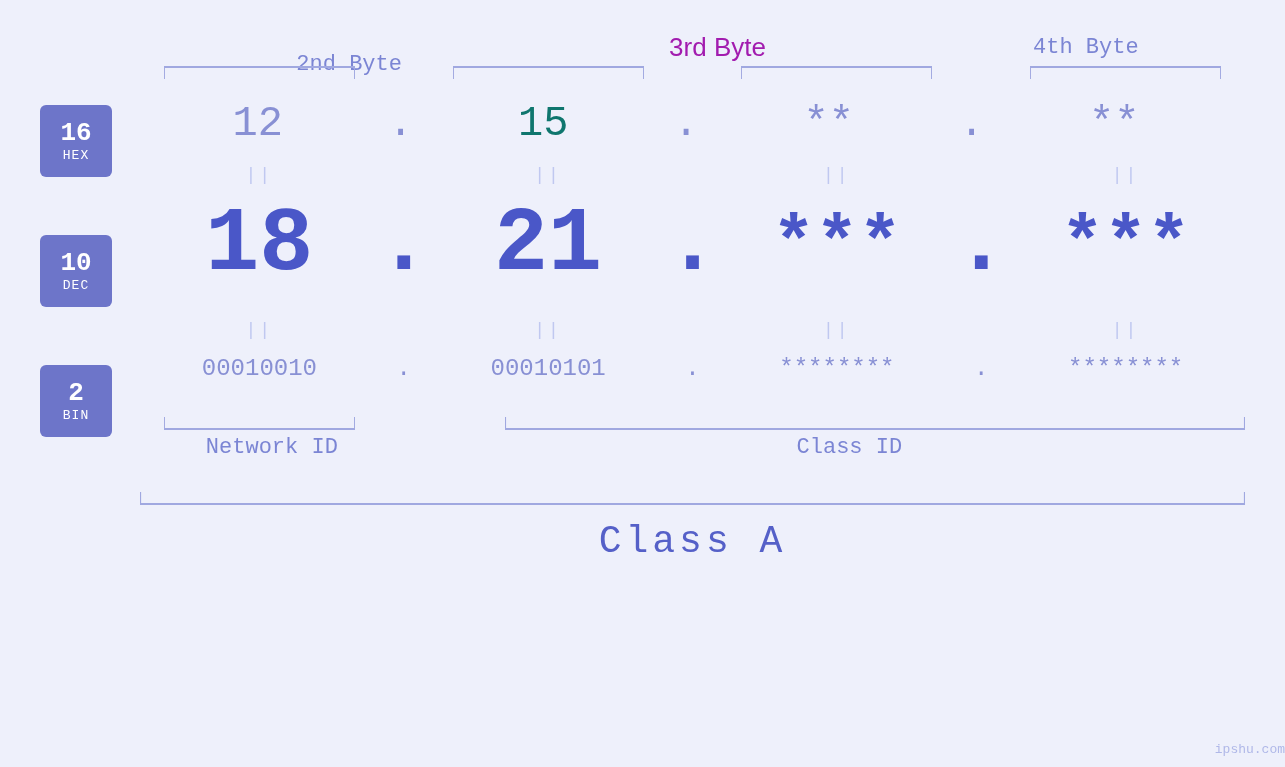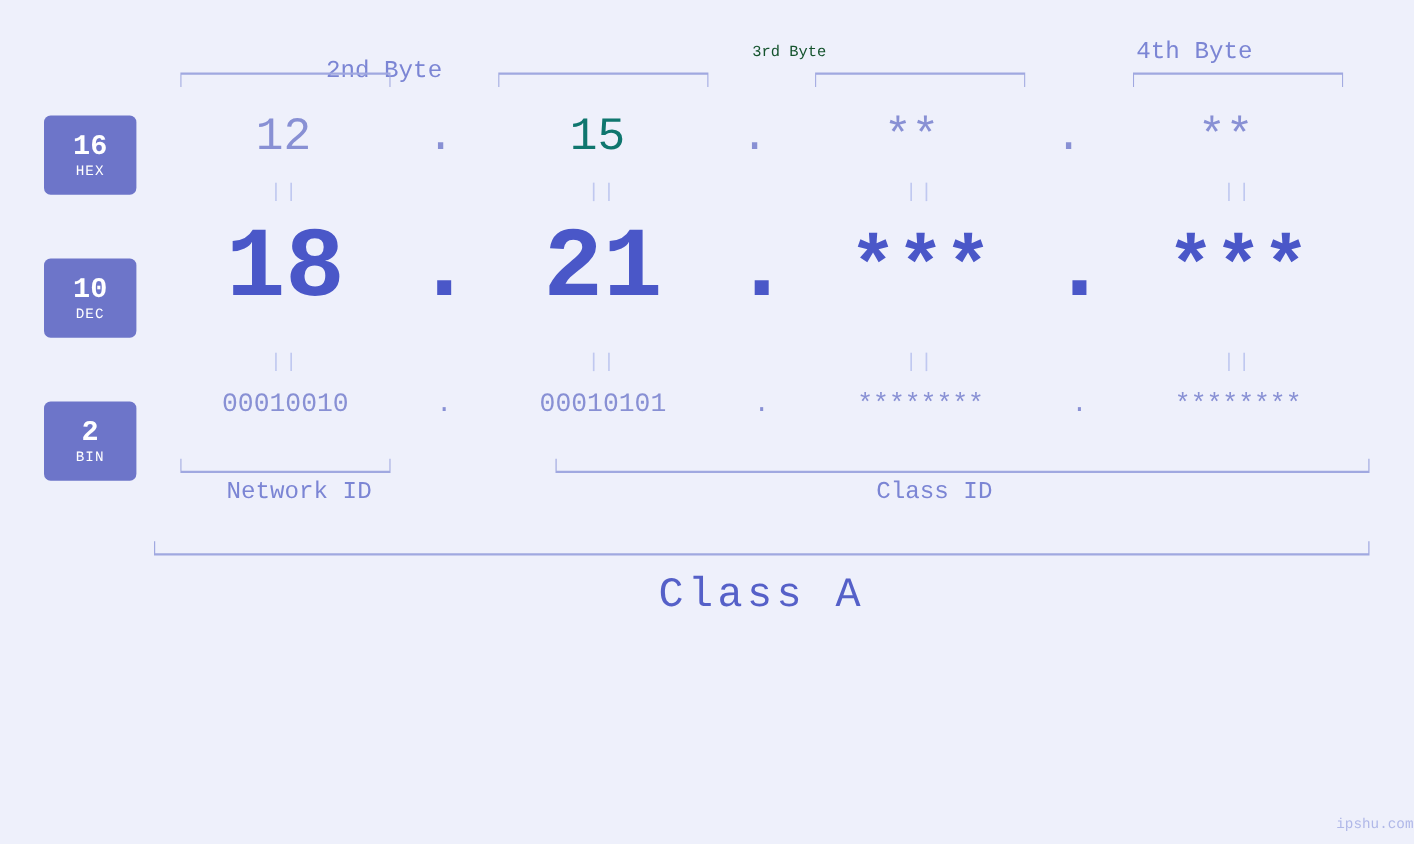--- a/index.html
+++ b/index.html
@@ -7,21 +7,21 @@
     body {
       width: 1285px;
       height: 767px;
       background: #eef0fb;
       font-family: 'Courier New', Courier, monospace;
       overflow: hidden;
       position: relative;
     }
 
     .badge {
-      width: 84px;
+      width: 72px;
       height: 72px;
       background: #6d75c9;
       border-radius: 6px;
       display: flex;
       flex-direction: column;
       align-items: center;
       justify-content: center;
       color: white;
     }
     .badge-num {
@@ -67,21 +67,21 @@
 
 <div class="abs-container">
 
   <div class="row-byte-headers">
     <div class="cell-dot"></div>
     <div class="cell">
       <span style="color:#7b85d4;font-size:22px;font-family:'Courier New',monospace;margin-top:34px;">2nd Byte</span>
     </div>
     <div class="cell-dot"></div>
     <div class="cell">
-      <span style="color:#14532d;font-size:14px;font-family:Liberation Mono, monospace;">3rd Byte</span>
+      <span style="color:#a21caf;font-size:26px;font-family:Liberation Sans, sans-serif;">3rd Byte</span>
     </div>
     <div class="cell-dot"></div>
     <div class="cell">
       <span style="color:#7b85d4;font-size:22px;font-family:'Courier New',monospace;">4th Byte</span>
     </div>
   </div>
 
   <div class="row-top-bracket">
     <div class="cell">
       <svg width="80%" height="16" viewBox="0 0 200 16" preserveAspectRatio="none">

